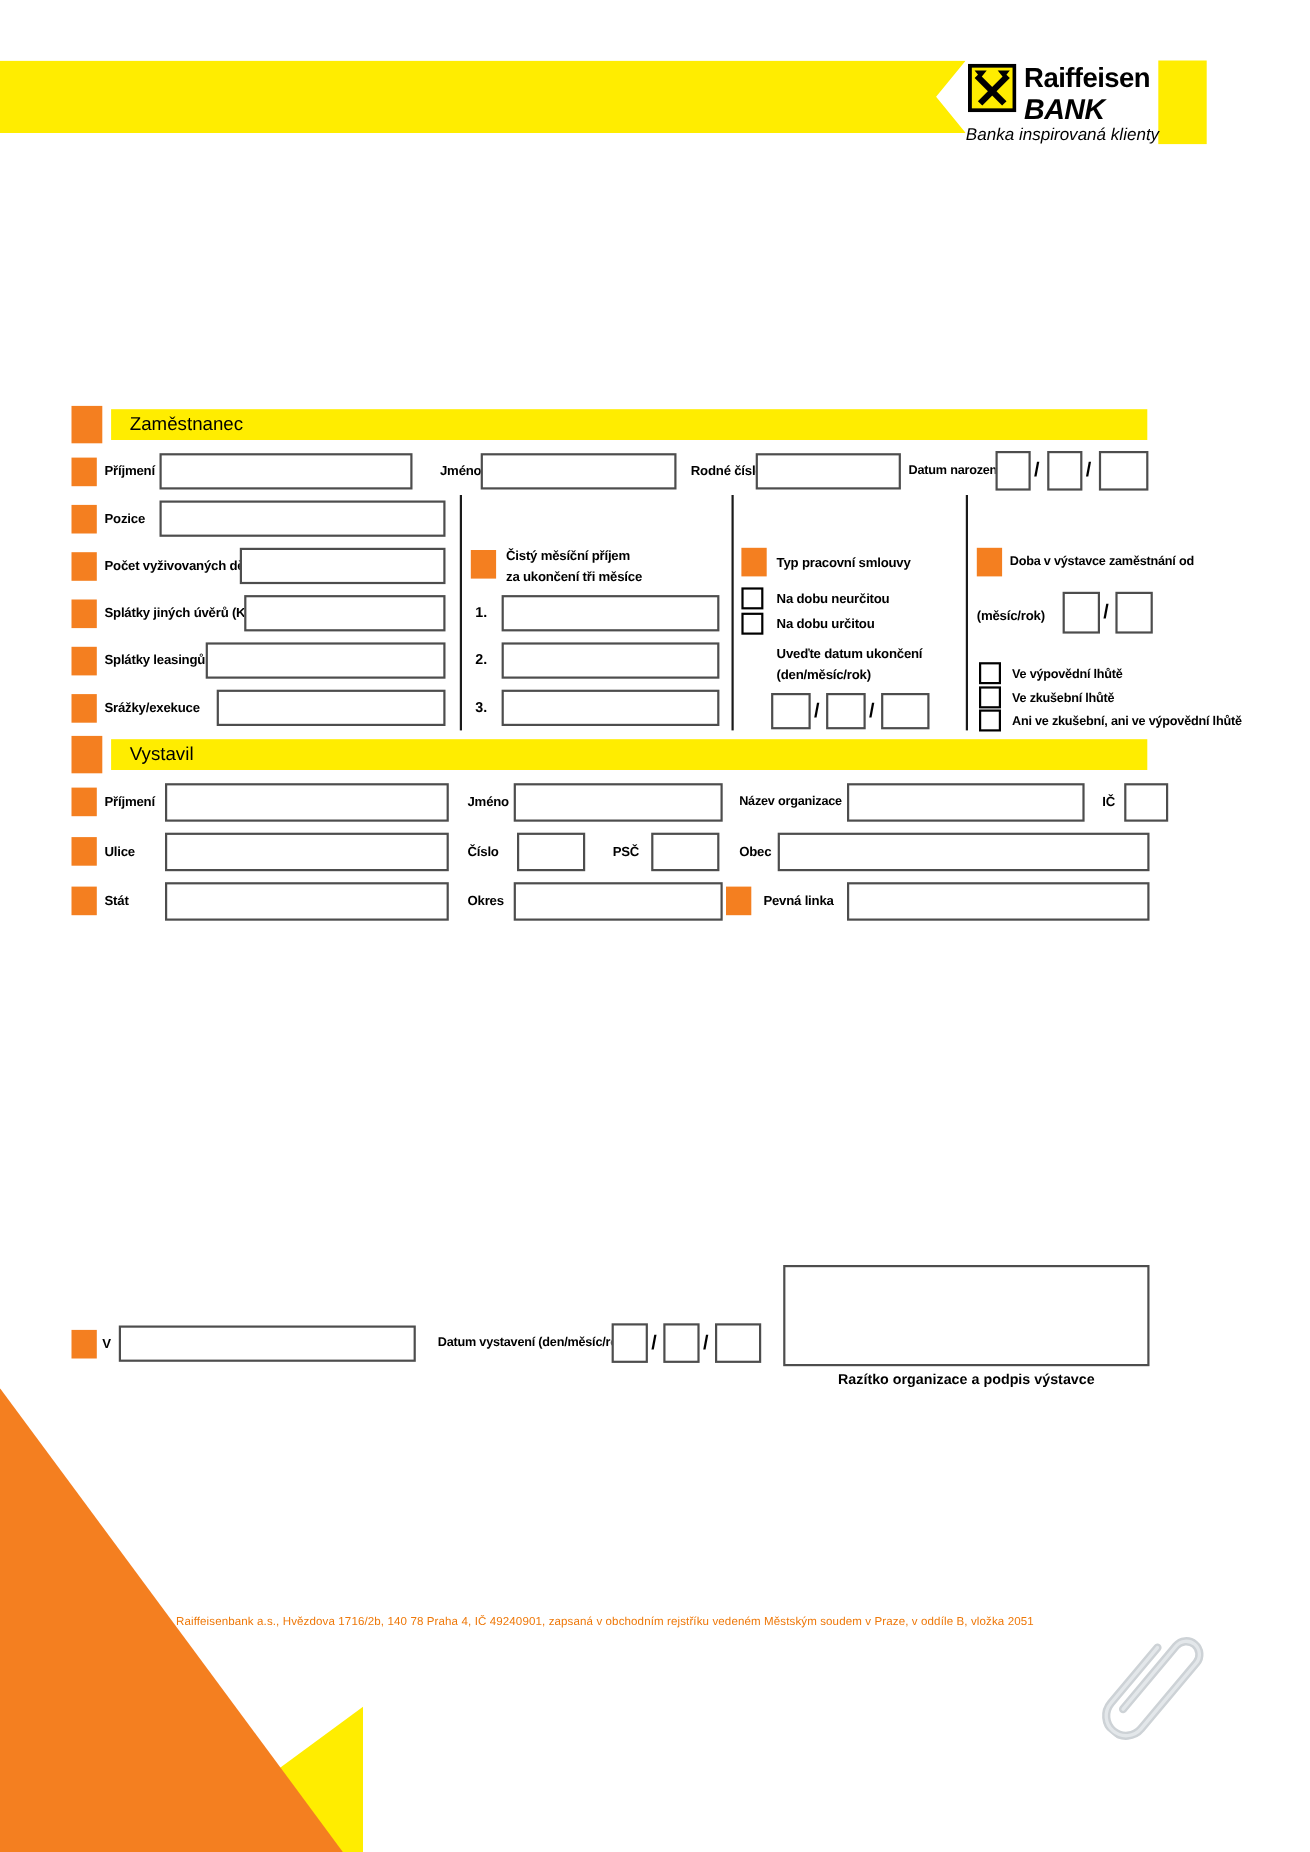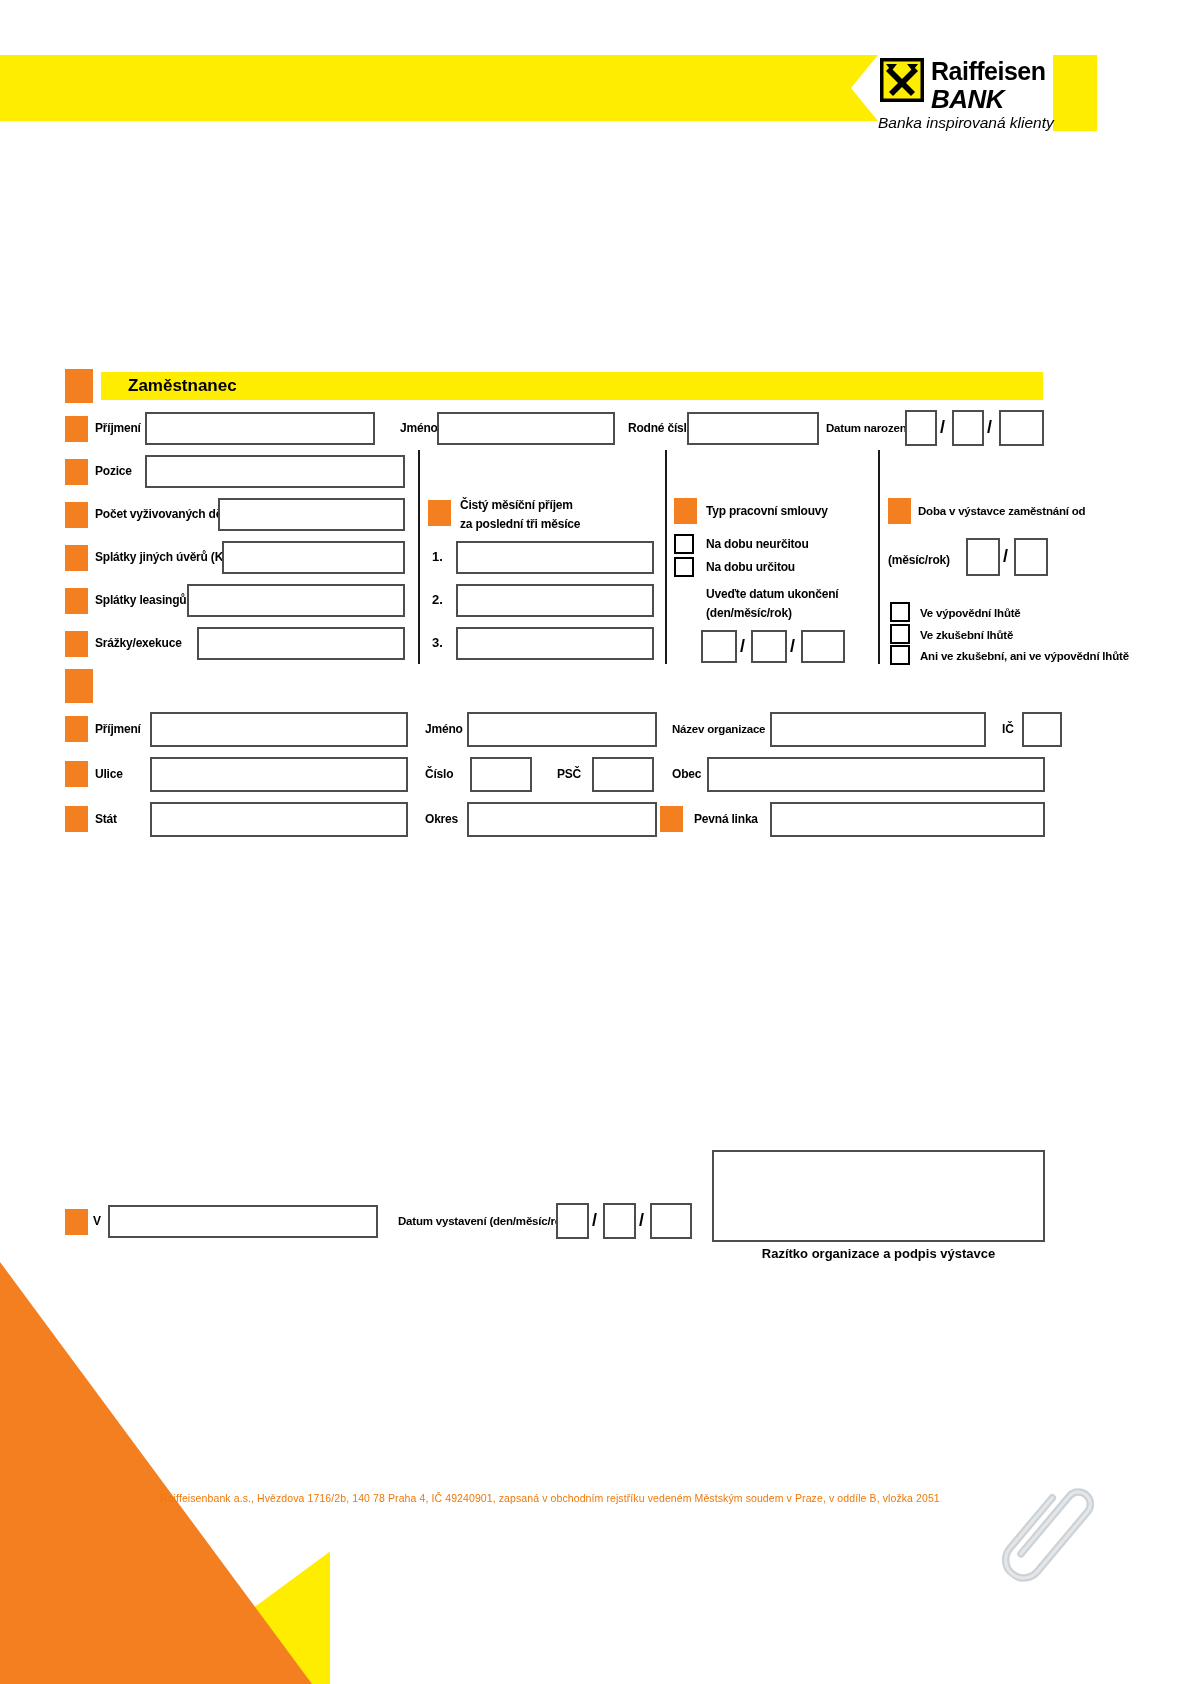--- a/index.html
+++ b/index.html
@@ -9,33 +9,33 @@
   
   .ribbon{position:absolute;left:0;top:55px;width:878px;height:66px;background:#ffed00;
           clip-path:polygon(0 0,100% 0,calc(100% - 27px) 50%,100% 100%,0 100%);}
   .corner-block{position:absolute;left:1053px;top:55px;width:44px;height:76px;background:#ffed00;}
   .brand-top{position:absolute;left:931px;top:57px;font-size:25px;font-weight:bold;letter-spacing:-0.5px;color:#000;}
   .brand-bottom{position:absolute;left:931px;top:84px;font-size:26px;font-weight:bold;font-style:italic;letter-spacing:-0.5px;color:#000;}
   .tagline{position:absolute;left:878px;top:114px;font-size:15.5px;font-style:italic;color:#000;white-space:nowrap;}
   
   .title{position:absolute;left:65px;top:298px;font-size:21.5px;font-weight:bold;color:#000;letter-spacing:0.2px;}
   .bar{position:absolute;left:101px;width:942px;height:28px;background:#ffed00;display:flex;align-items:center;
-       padding-left:27px;box-sizing:border-box;font-size:17px;font-weight:bold;color:#000;}
+       padding-left:17px;box-sizing:border-box;font-size:17px;font-weight:normal;color:#000;}
   .bar-sq{position:absolute;left:65px;width:28px;height:34px;background:#f47f20;}
   
   .sq{position:absolute;width:23px;height:26px;background:#f47f20;}
   .lbl{position:absolute;font-size:12px;font-weight:bold;color:#000;letter-spacing:-0.2px;white-space:nowrap;line-height:16px;}
   .lbl.sm{font-size:11.5px;}
   .ibox{position:absolute;border:2px solid #4d4d4d;background:#fff;box-sizing:border-box;}
   .cb{position:absolute;width:20px;height:20px;border:2px solid #000;background:#fff;box-sizing:border-box;}
   .slash{position:absolute;font-size:18px;font-weight:bold;color:#000;}
   .vline{position:absolute;width:2px;background:#1a1a1a;}
   .num{position:absolute;font-size:13px;font-weight:bold;color:#000;}
   .caption{position:absolute;left:712px;top:1246px;width:333px;text-align:center;font-size:13px;font-weight:bold;color:#000;}
-  .footer-line{position:absolute;left:160px;top:1468px;font-size:10.5px;color:#ee7809;letter-spacing:0.1px;white-space:nowrap;z-index:6;margin-top:24px;}
+  .footer-line{position:absolute;left:160px;top:1468px;font-size:10.5px;color:#ee7809;letter-spacing:0.1px;white-space:nowrap;z-index:6;}
   .tri-yellow{position:absolute;left:0;top:1540px;width:330px;height:144px;background:#ffed00;
               clip-path:polygon(45.5% 100%,100% 100%,100% 8%);}
   .tri-orange{position:absolute;left:0;top:1262px;width:312px;height:422px;background:#f47f20;
               clip-path:polygon(0 0,100% 100%,0 100%);}
   .clip-svg{position:absolute;left:1012px;top:1472px;transform:rotate(40deg);}
 </style>
 </head>
 <body>
 
 <div class="page">
@@ -92,21 +92,21 @@
   <div class="sq" style="left:65px;top:631px"></div>
   <div class="lbl" style="left:95px;top:635px">Srážky/exekuce</div>
   <div class="ibox" style="left:197px;top:627px;width:208px;height:33px"></div>
 
   <div class="vline" style="left:418px;top:450px;height:214px"></div>
   <div class="vline" style="left:665px;top:450px;height:214px"></div>
   <div class="vline" style="left:878px;top:450px;height:214px"></div>
 
   <div class="sq" style="left:428px;top:500px"></div>
   <div class="lbl" style="left:460px;top:497px">Čistý měsíční příjem</div>
-  <div class="lbl" style="left:460px;top:516px">za poslední tři měsíce</div>
+  <div class="lbl" style="left:460px;top:516px">za ukončení tři měsíce</div>
   <div class="num" style="left:432px;top:549px">1.</div>
   <div class="ibox" style="left:456px;top:541px;width:198px;height:33px"></div>
   <div class="num" style="left:432px;top:592px">2.</div>
   <div class="ibox" style="left:456px;top:584px;width:198px;height:33px"></div>
   <div class="num" style="left:432px;top:635px">3.</div>
   <div class="ibox" style="left:456px;top:627px;width:198px;height:33px"></div>
 
   <div class="sq" style="left:674px;top:498px"></div>
   <div class="lbl" style="left:706px;top:503px">Typ pracovní smlouvy</div>
   <div class="cb" style="left:674px;top:534px"></div>
@@ -128,20 +128,21 @@
   <div class="slash" style="left:1003px;top:546px">/</div>
   <div class="ibox" style="left:1014px;top:538px;width:34px;height:38px"></div>
   <div class="cb" style="left:890px;top:602px"></div>
   <div class="lbl sm" style="left:920px;top:605px">Ve výpovědní lhůtě</div>
   <div class="cb" style="left:890px;top:624px"></div>
   <div class="lbl sm" style="left:920px;top:627px">Ve zkušební lhůtě</div>
   <div class="cb" style="left:890px;top:645px"></div>
   <div class="lbl sm" style="left:920px;top:648px">Ani ve zkušební, ani ve výpovědní lhůtě</div>
 
   <div class="bar-sq" style="top:669px"></div>
+  <div class="bar" style="top:672px">Vystavil</div>
 
   <div class="sq" style="left:65px;top:716px"></div>
   <div class="lbl" style="left:95px;top:721px">Příjmení</div>
   <div class="ibox" style="left:150px;top:712px;width:258px;height:35px"></div>
   <div class="lbl" style="left:425px;top:721px">Jméno</div>
   <div class="ibox" style="left:467px;top:712px;width:190px;height:35px"></div>
   <div class="lbl sm" style="left:672px;top:721px">Název organizace</div>
   <div class="ibox" style="left:770px;top:712px;width:216px;height:35px"></div>
   <div class="lbl" style="left:1002px;top:721px">IČ</div>
   <div class="ibox" style="left:1022px;top:712px;width:40px;height:35px"></div>

